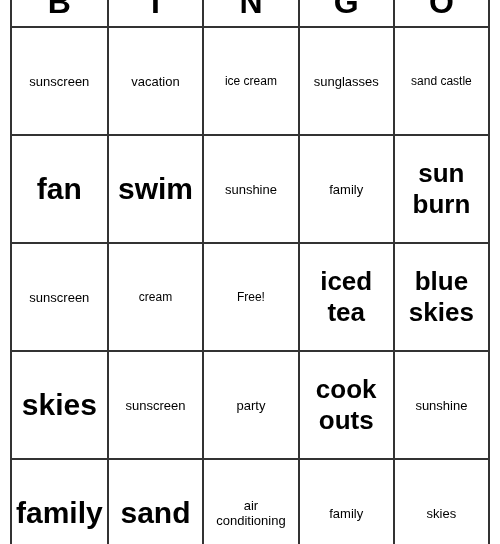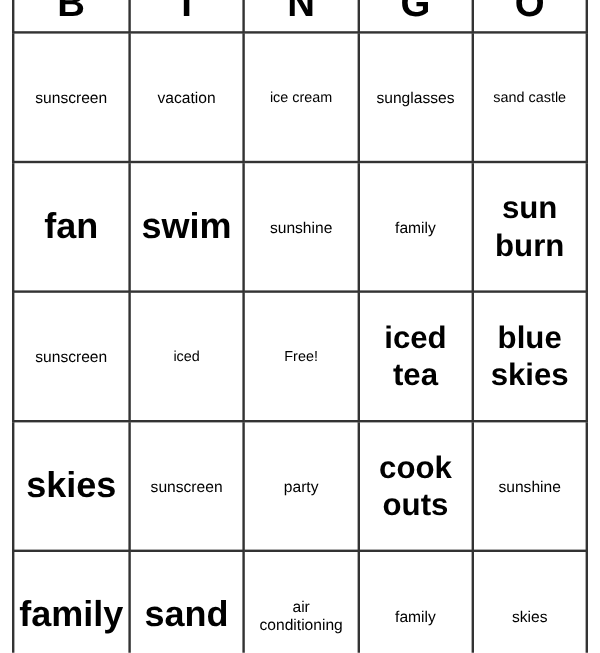--- a/index.html
+++ b/index.html
@@ -84,21 +84,21 @@
       </tr>
       <tr>
         <td class="cell-xlarge">fan</td>
         <td class="cell-xlarge">swim</td>
         <td class="cell-small">sunshine</td>
         <td class="cell-small">family</td>
         <td class="cell-large">sun burn</td>
       </tr>
       <tr>
         <td class="cell-small">sunscreen</td>
-        <td class="cell-medium">iced</td>
+        <td class="cell-medium">cream</td>
         <td class="cell-medium">Free!</td>
         <td class="cell-large">iced tea</td>
         <td class="cell-large">blue skies</td>
       </tr>
       <tr>
         <td class="cell-xlarge">skies</td>
         <td class="cell-small">sunscreen</td>
         <td class="cell-small">party</td>
         <td class="cell-large">cook outs</td>
         <td class="cell-small">sunshine</td>

